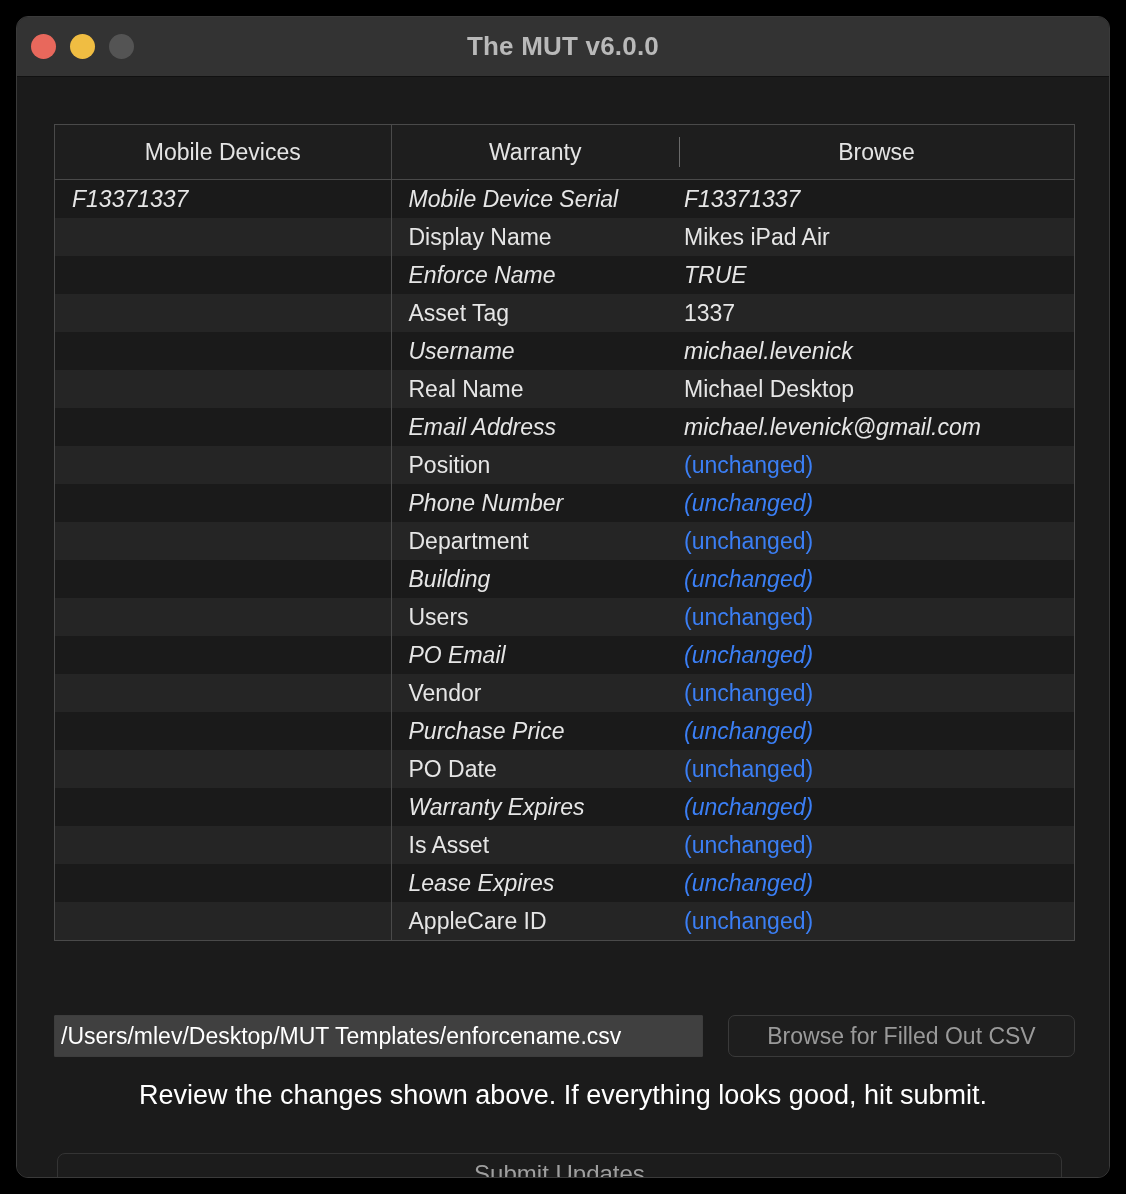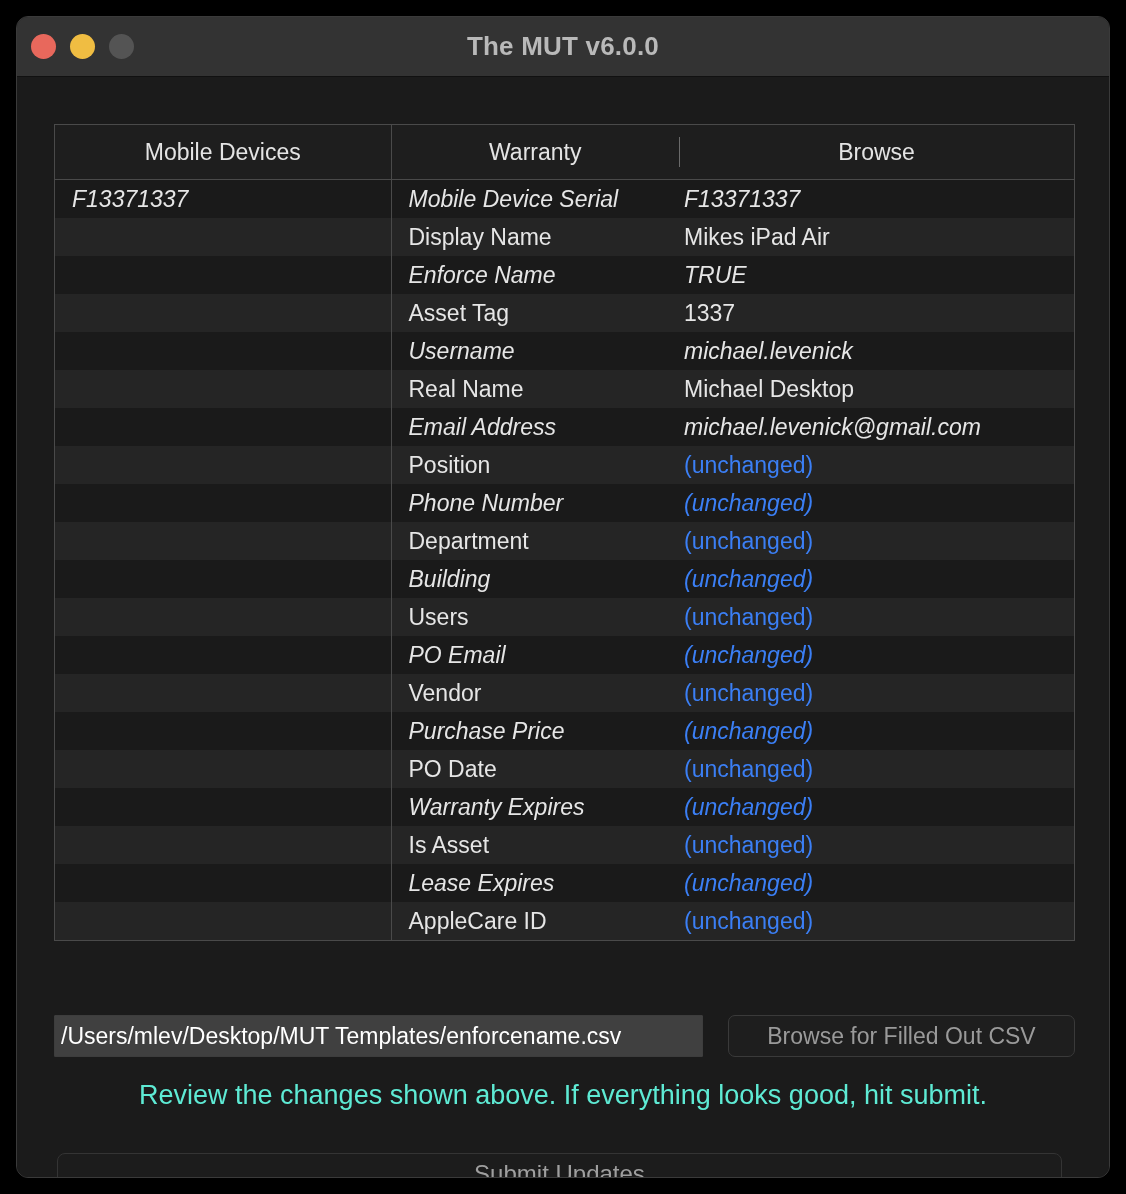--- a/index.html
+++ b/index.html
@@ -212,21 +212,21 @@
   }
 
   
   .instruction {
     position: absolute;
     left: 0;
     right: 0;
     top: 1003px;
     text-align: center;
     font-size: 27px;
-    color: #5eead4;
+    color: #ffffff;
     user-select: none;
   }
 
   
   .submit-btn {
     position: absolute;
     left: 40px;
     top: 1076px;
     width: 1005px;
     height: 42px;

